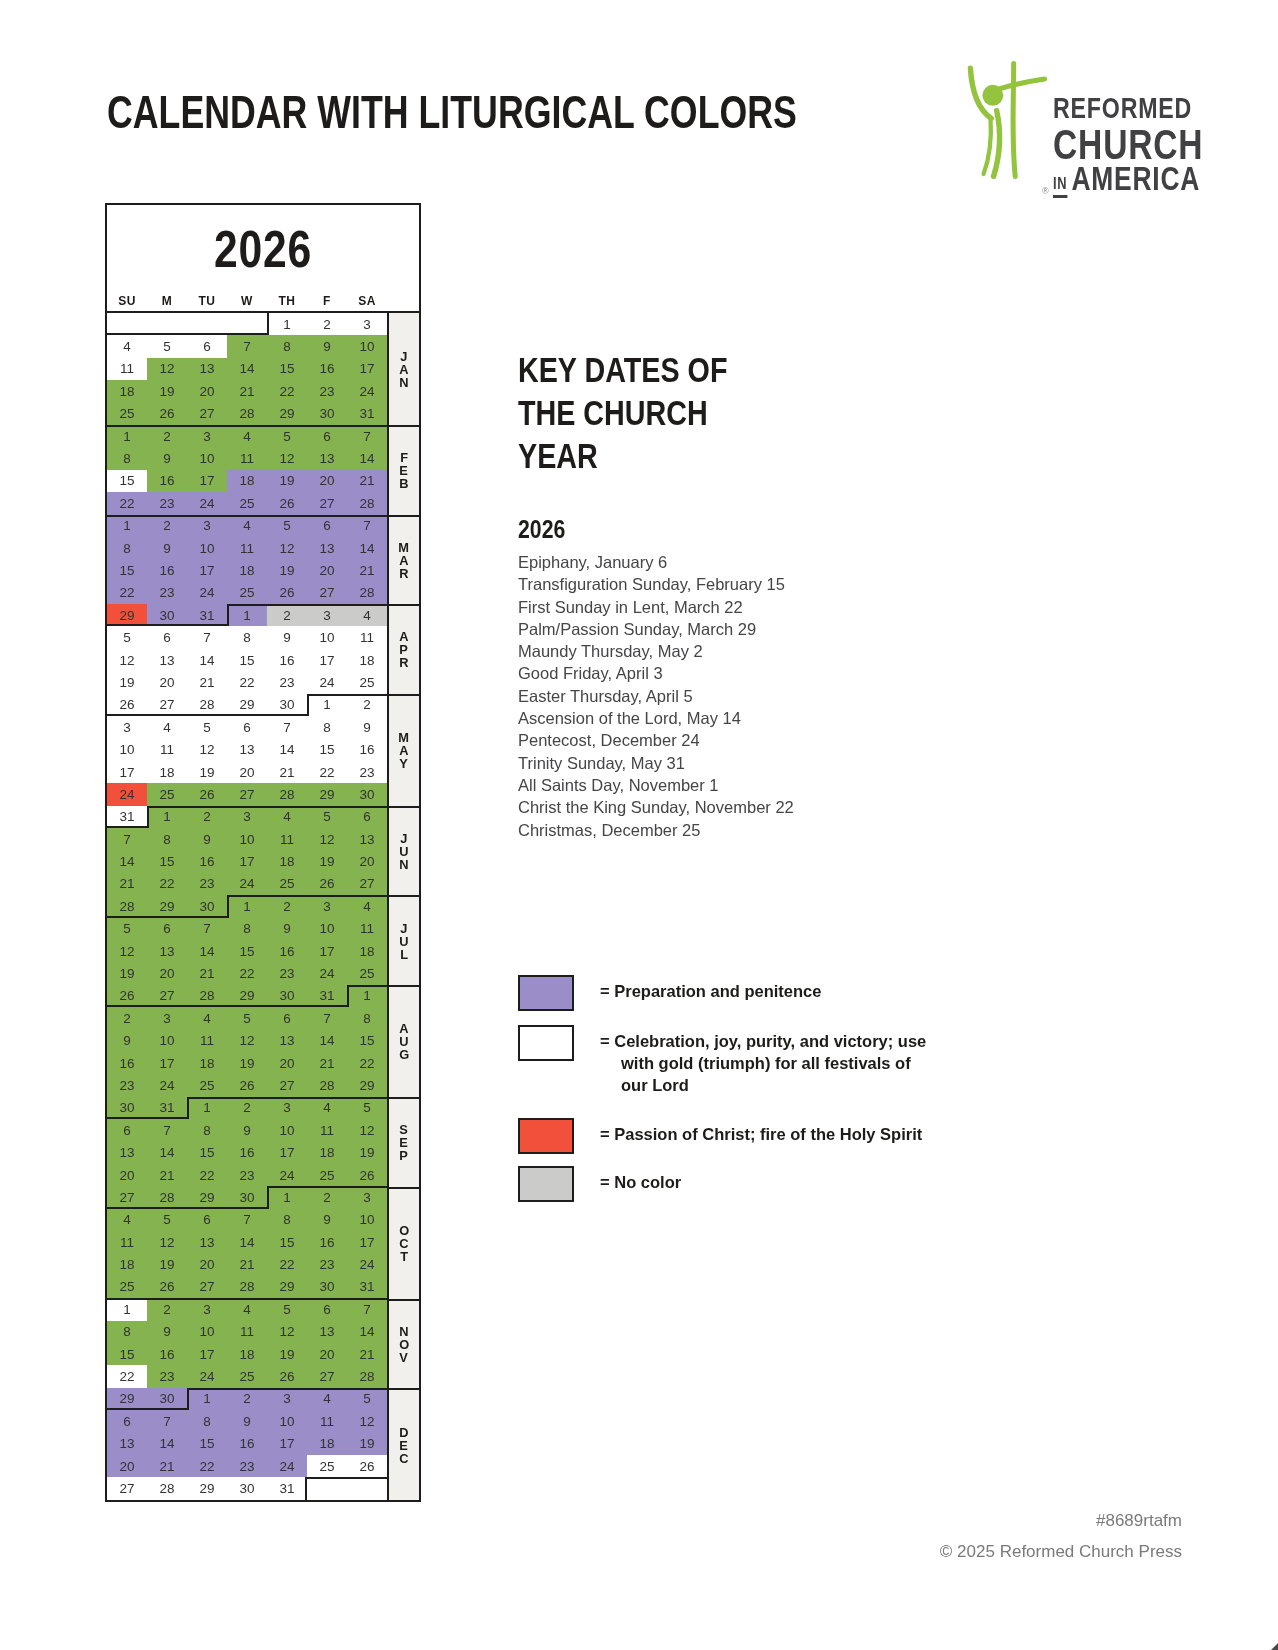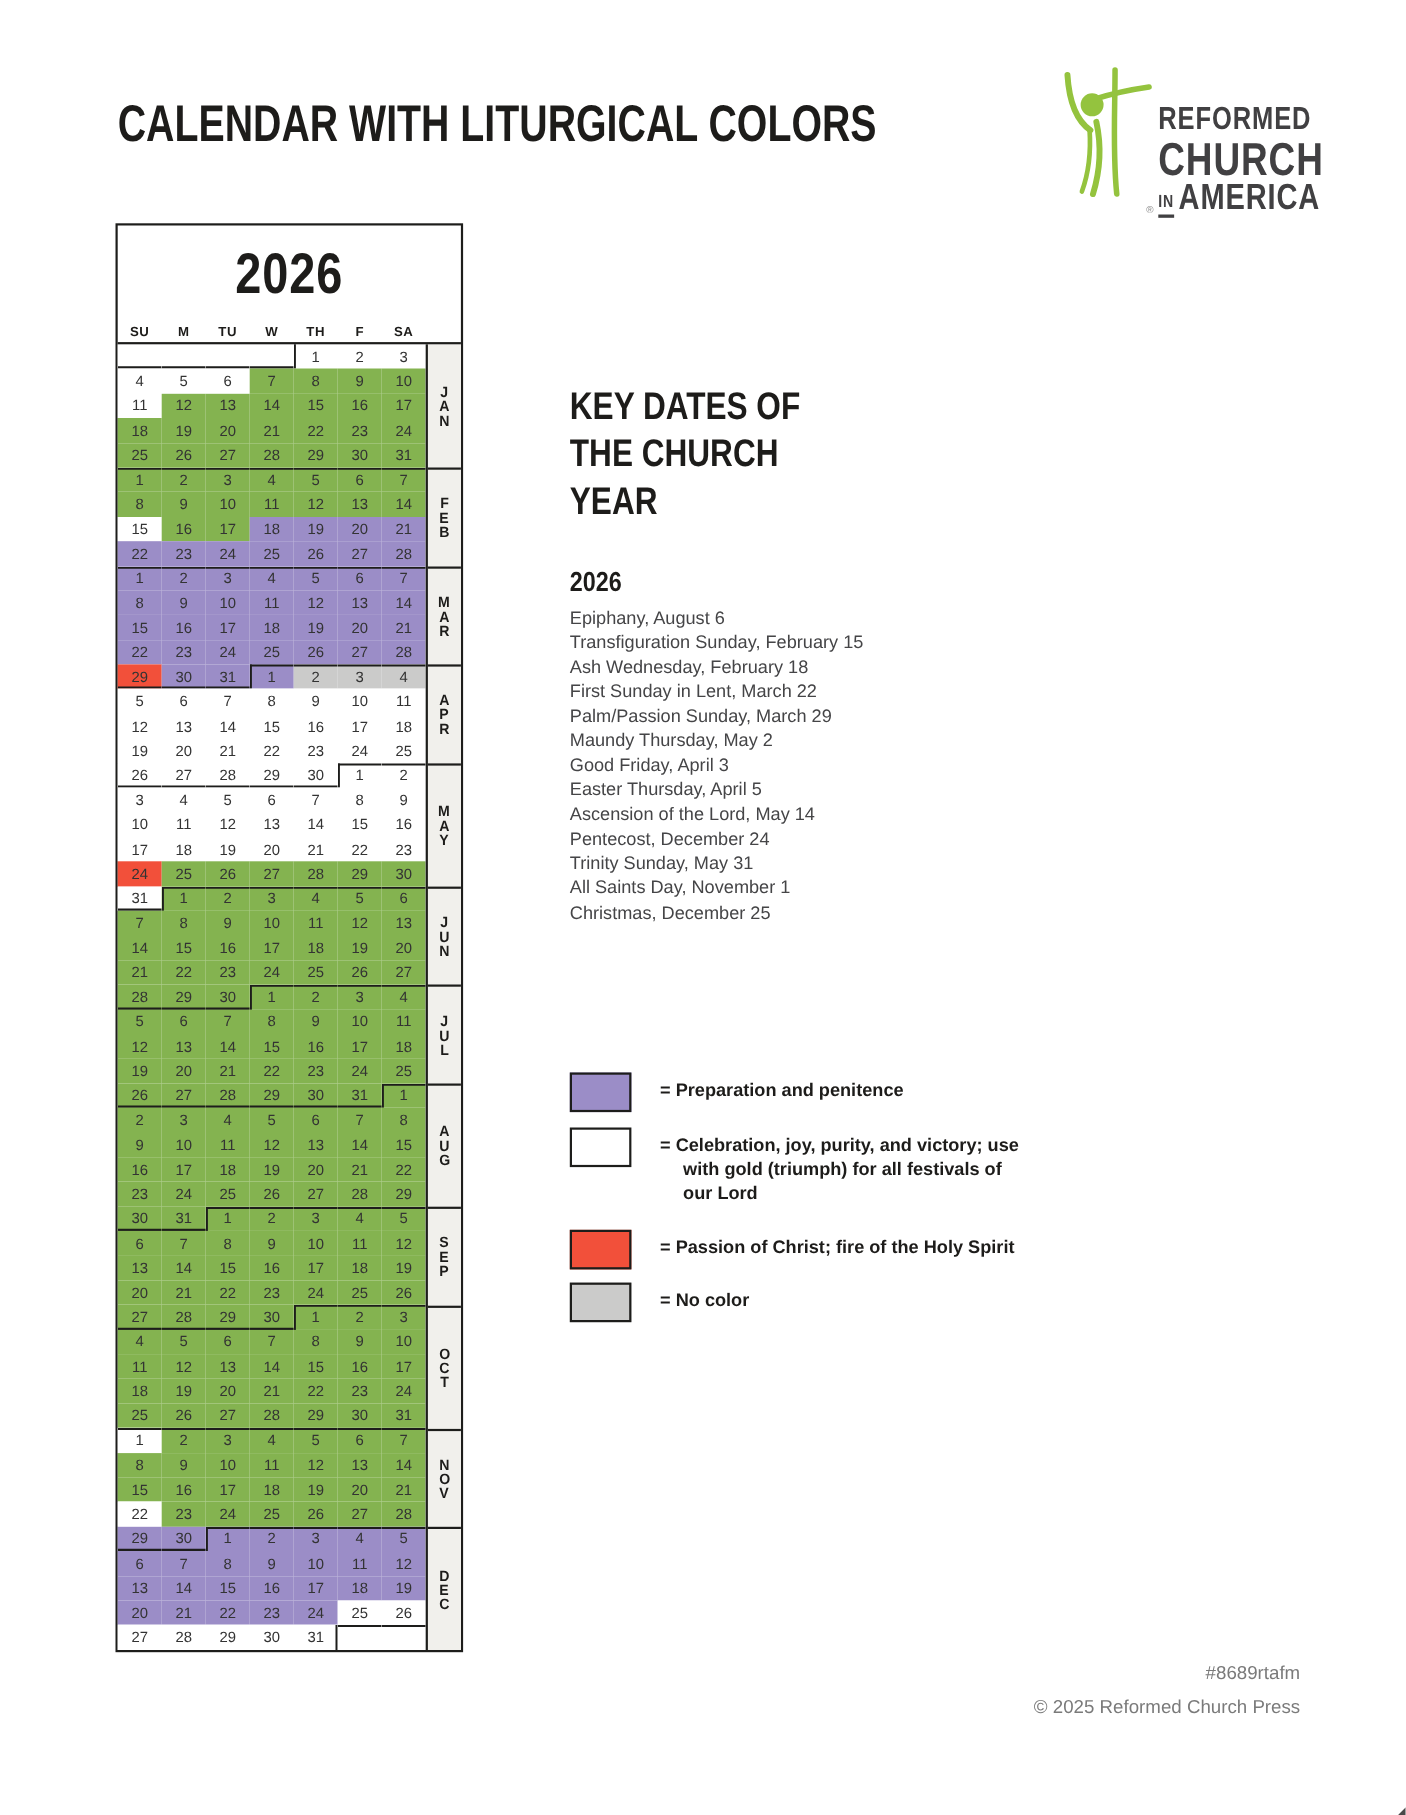--- a/index.html
+++ b/index.html
@@ -543,32 +543,32 @@
             <span>C</span>
           </div>
         </div>
     </div>
   </div>
 
   <div class="kd">
     <div class="kd-heading">KEY DATES OF THE CHURCH YEAR</div>
     <div class="kd-year">2026</div>
     <div id="kd-list">
-        <div class="kd-item">Epiphany, August 6</div>
+        <div class="kd-item">Epiphany, January 6</div>
         <div class="kd-item">Transfiguration Sunday, February 15</div>
-        <div class="kd-item">Ash Wednesday, February 18</div>
         <div class="kd-item">First Sunday in Lent, March 22</div>
         <div class="kd-item">Palm/Passion Sunday, March 29</div>
         <div class="kd-item">Maundy Thursday, May 2</div>
         <div class="kd-item">Good Friday, April 3</div>
         <div class="kd-item">Easter Thursday, April 5</div>
         <div class="kd-item">Ascension of the Lord, May 14</div>
         <div class="kd-item">Pentecost, December 24</div>
         <div class="kd-item">Trinity Sunday, May 31</div>
         <div class="kd-item">All Saints Day, November 1</div>
+        <div class="kd-item">Christ the King Sunday, November 22</div>
         <div class="kd-item">Christmas, December 25</div>
       </div>
   </div>
 
   <div class="legend" id="legend">
       <div class="lg-row">
         <div class="swatch" style="background: rgb(155, 141, 199);"></div>
         <div class="lg-text">= Preparation and penitence</div>
       </div>
       <div class="lg-row">

